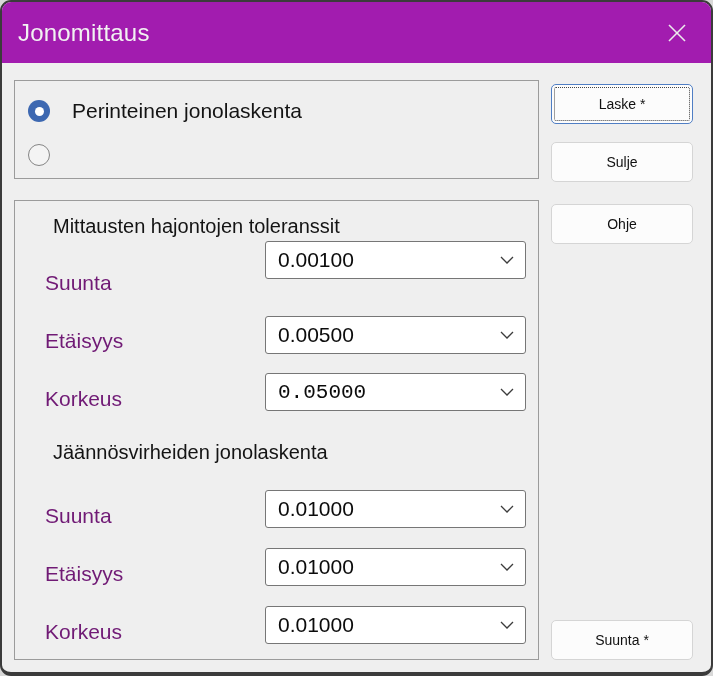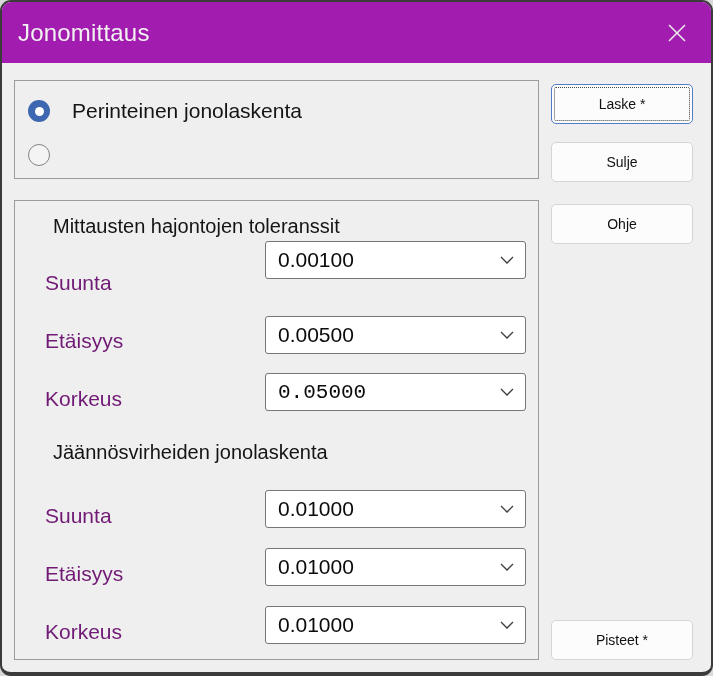--- a/index.html
+++ b/index.html
@@ -121,15 +121,15 @@
       <span>0.01000</span>
       <svg class="chev" width="14" height="8" viewBox="0 0 14 8">
         <polyline points="1,1 7,7 13,1" fill="none" stroke="#3c3c3c" stroke-width="1.3"></polyline>
       </svg>
     </div>
   </div>
 
   <button class="btn btn-laske">Laske *</button>
   <button class="btn btn-sulje">Sulje</button>
   <button class="btn btn-ohje">Ohje</button>
-  <button class="btn btn-pisteet">Pisteet *</button>
+  <button class="btn btn-pisteet">Suunta *</button>
 
 </div>
 
 </body></html>

